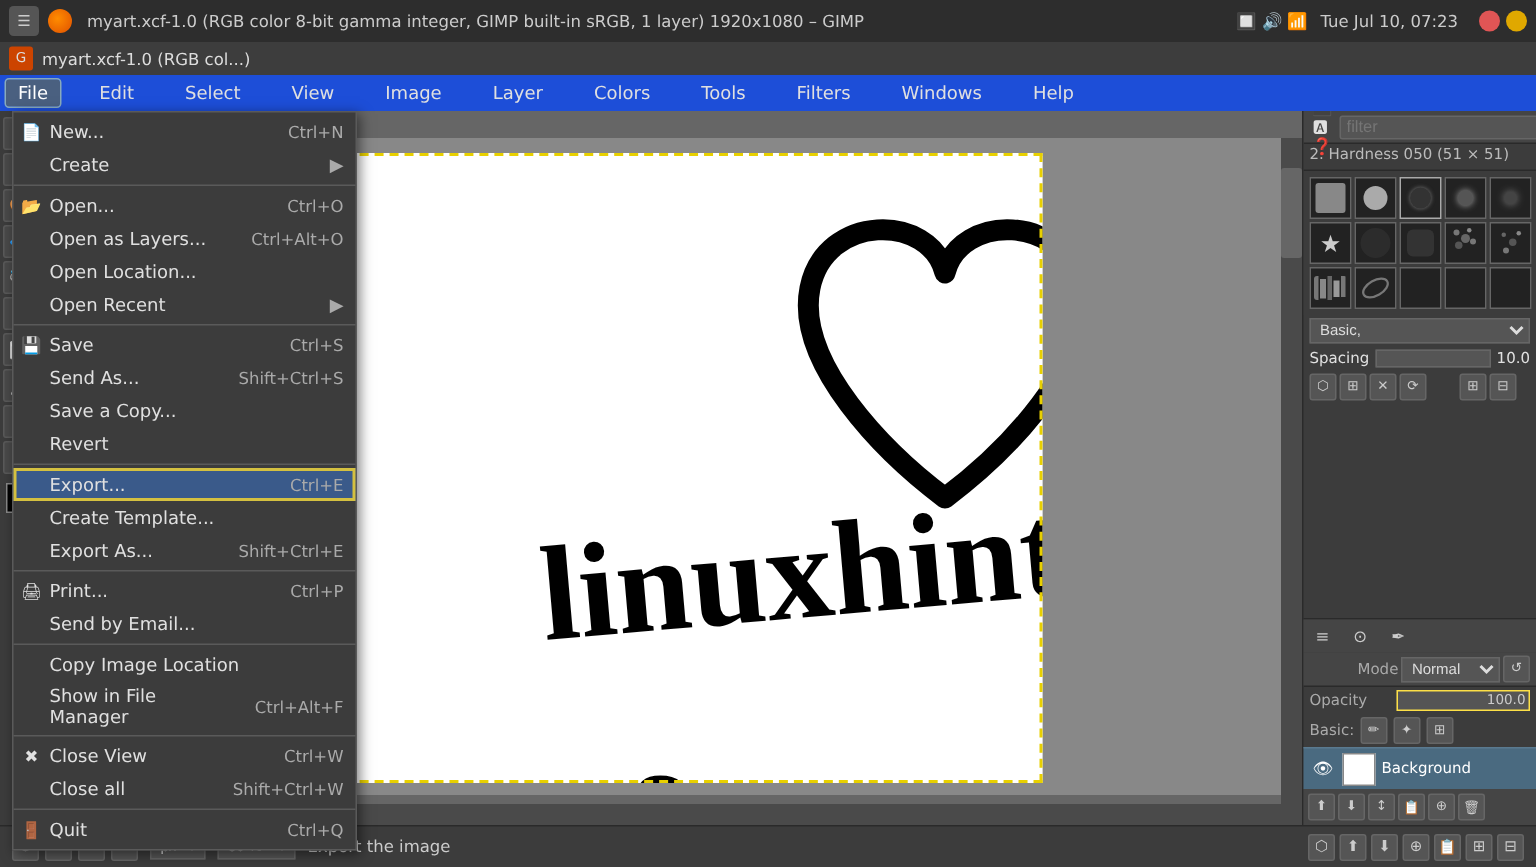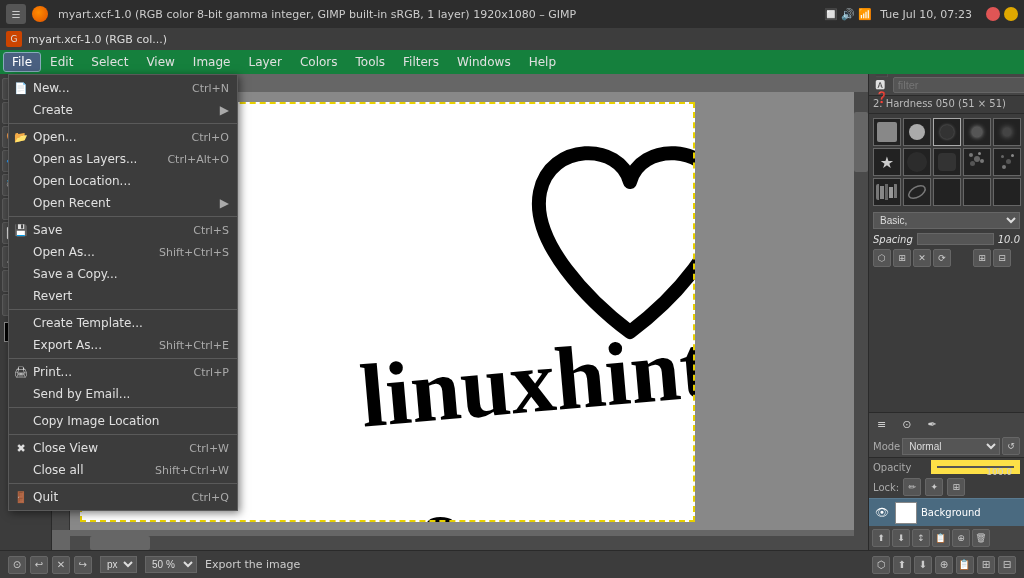--- a/index.html
+++ b/index.html
@@ -69,25 +69,25 @@
       width: 16px; height: 16px;
       background: #cc4400;
       border-radius: 2px;
       margin-right: 6px;
       font-size: 9px; display: flex; align-items: center; justify-content: center;
     }
 
     
     #menu-bar {
       height: 24px;
-      background: #15803d;
+      background: #1d4ed8;
       display: flex;
       align-items: center;
       padding: 0 4px;
-      gap: 2px;
+      gap: 18px;
     }
     .menu-item {
       padding: 2px 8px;
       cursor: pointer;
       border-radius: 2px;
       font-size: 12px;
       color: #e0e0e0;
     }
     .menu-item:hover, .menu-item.active {
       background: #5a5a5a;
@@ -285,21 +285,21 @@
     .layers-props {
       padding: 2px 4px;
       font-size: 10px;
       display: flex; gap: 20px; align-items: center;
     }
     .prop-label { color: #aaa; }
     .opacity-slider {
       flex: 1;
       height: 14px;
       background: #555;
-      border: 6px solid #fde047;
+      border: 1px solid #fde047;
       position: relative;
     }
     .lock-row {
       padding: 2px 4px;
       display: flex;
       align-items: center;
       gap: 4px;
       font-size: 10px;
       color: #aaa;
     }
@@ -603,21 +603,21 @@
         <div class="brush-cell" style="background:#222;"></div>
         <div class="brush-cell" style="background:#222;"></div>
       </div>
 
       <div style="padding:2px 4px;display:flex;align-items:flex-start;gap:4px;">
         <select class="mode-select" style="flex:1;font-size:10px;">
           <option>Basic,</option>
         </select>
       </div>
 
-      <div style="padding:2px 4px;display:flex;align-items:center;gap:4px;font-size:10px;font-style:italic;">
+      <div style="padding:2px 4px;display:flex;align-items:center;gap:4px;font-size:10px;">
         <span>Spacing</span>
         <div style="flex:1;height:12px;background:#555;border:1px solid #666;"></div>
         <span>10.0</span>
       </div>
 
       <div style="padding:2px 4px;display:flex;align-items:center;gap:2px;">
         <div class="lt-btn">⬡</div>
         <div class="lt-btn">⊞</div>
         <div class="lt-btn">✕</div>
         <div class="lt-btn">⟳</div>
@@ -627,34 +627,34 @@
       </div>
     </div>
 
     <div id="layers-section">
       <div class="layers-tabs">
         <div class="layer-tab">≡</div>
         <div class="layer-tab">⊙</div>
         <div class="layer-tab">✒</div>
       </div>
       <div class="layers-toolbar">
-        <span style="font-size:10px;color:#aaa;">Mode</span>
+        <span style="font-size:10px;color:#aaa;margin-left:32px;">Mode</span>
         <select class="mode-select">
           <option>Normal</option>
         </select>
         <div class="lt-btn">↺</div>
       </div>
       <div class="layers-props">
         <span class="prop-label">Opacity</span>
         <div class="opacity-slider">
           <div style="position:absolute;right:2px;top:1px;font-size:9px;color:#ccc;">100.0</div>
         </div>
       </div>
       <div class="lock-row">
-        <span>Lock:</span>
+        <span>Basic:</span>
         <div class="lt-btn">✏</div>
         <div class="lt-btn">✦</div>
         <div class="lt-btn">⊞</div>
       </div>
       <div class="layer-item">
         <div style="width:18px;height:18px;display:flex;align-items:center;justify-content:center;font-size:11px;">👁</div>
         <div class="layer-thumb"></div>
         <span>Background</span>
       </div>
 
@@ -702,32 +702,37 @@
     <span class="dd-arrow">▶</span>
   </div>
   <div class="dd-separator"></div>
   <div class="dd-item">
     <span class="dd-icon">💾</span>
     <span>Save</span>
     <span class="dd-shortcut">Ctrl+S</span>
   </div>
   <div class="dd-item">
     <span class="dd-icon"></span>
-    <span>Open As...</span>
+    <span>Send As...</span>
     <span class="dd-shortcut">Shift+Ctrl+S</span>
   </div>
   <div class="dd-item">
     <span class="dd-icon"></span>
     <span>Save a Copy...</span>
   </div>
   <div class="dd-item">
     <span class="dd-icon"></span>
     <span>Revert</span>
   </div>
   <div class="dd-separator"></div>
+  <div class="dd-item highlighted">
+    <span class="dd-icon"></span>
+    <span>Export...</span>
+    <span class="dd-shortcut">Ctrl+E</span>
+  </div>
   <div class="dd-item">
     <span class="dd-icon"></span>
     <span>Create Template...</span>
   </div>
   <div class="dd-item">
     <span class="dd-icon"></span>
     <span>Export As...</span>
     <span class="dd-shortcut">Shift+Ctrl+E</span>
   </div>
   <div class="dd-separator"></div>
@@ -737,20 +742,25 @@
     <span class="dd-shortcut">Ctrl+P</span>
   </div>
   <div class="dd-item">
     <span class="dd-icon"></span>
     <span>Send by Email...</span>
   </div>
   <div class="dd-separator"></div>
   <div class="dd-item">
     <span class="dd-icon"></span>
     <span>Copy Image Location</span>
+  </div>
+  <div class="dd-item">
+    <span class="dd-icon"></span>
+    <span>Show in File Manager</span>
+    <span class="dd-shortcut">Ctrl+Alt+F</span>
   </div>
   <div class="dd-separator"></div>
   <div class="dd-item">
     <span class="dd-icon">✖</span>
     <span>Close View</span>
     <span class="dd-shortcut">Ctrl+W</span>
   </div>
   <div class="dd-item">
     <span class="dd-icon"></span>
     <span>Close all</span>

